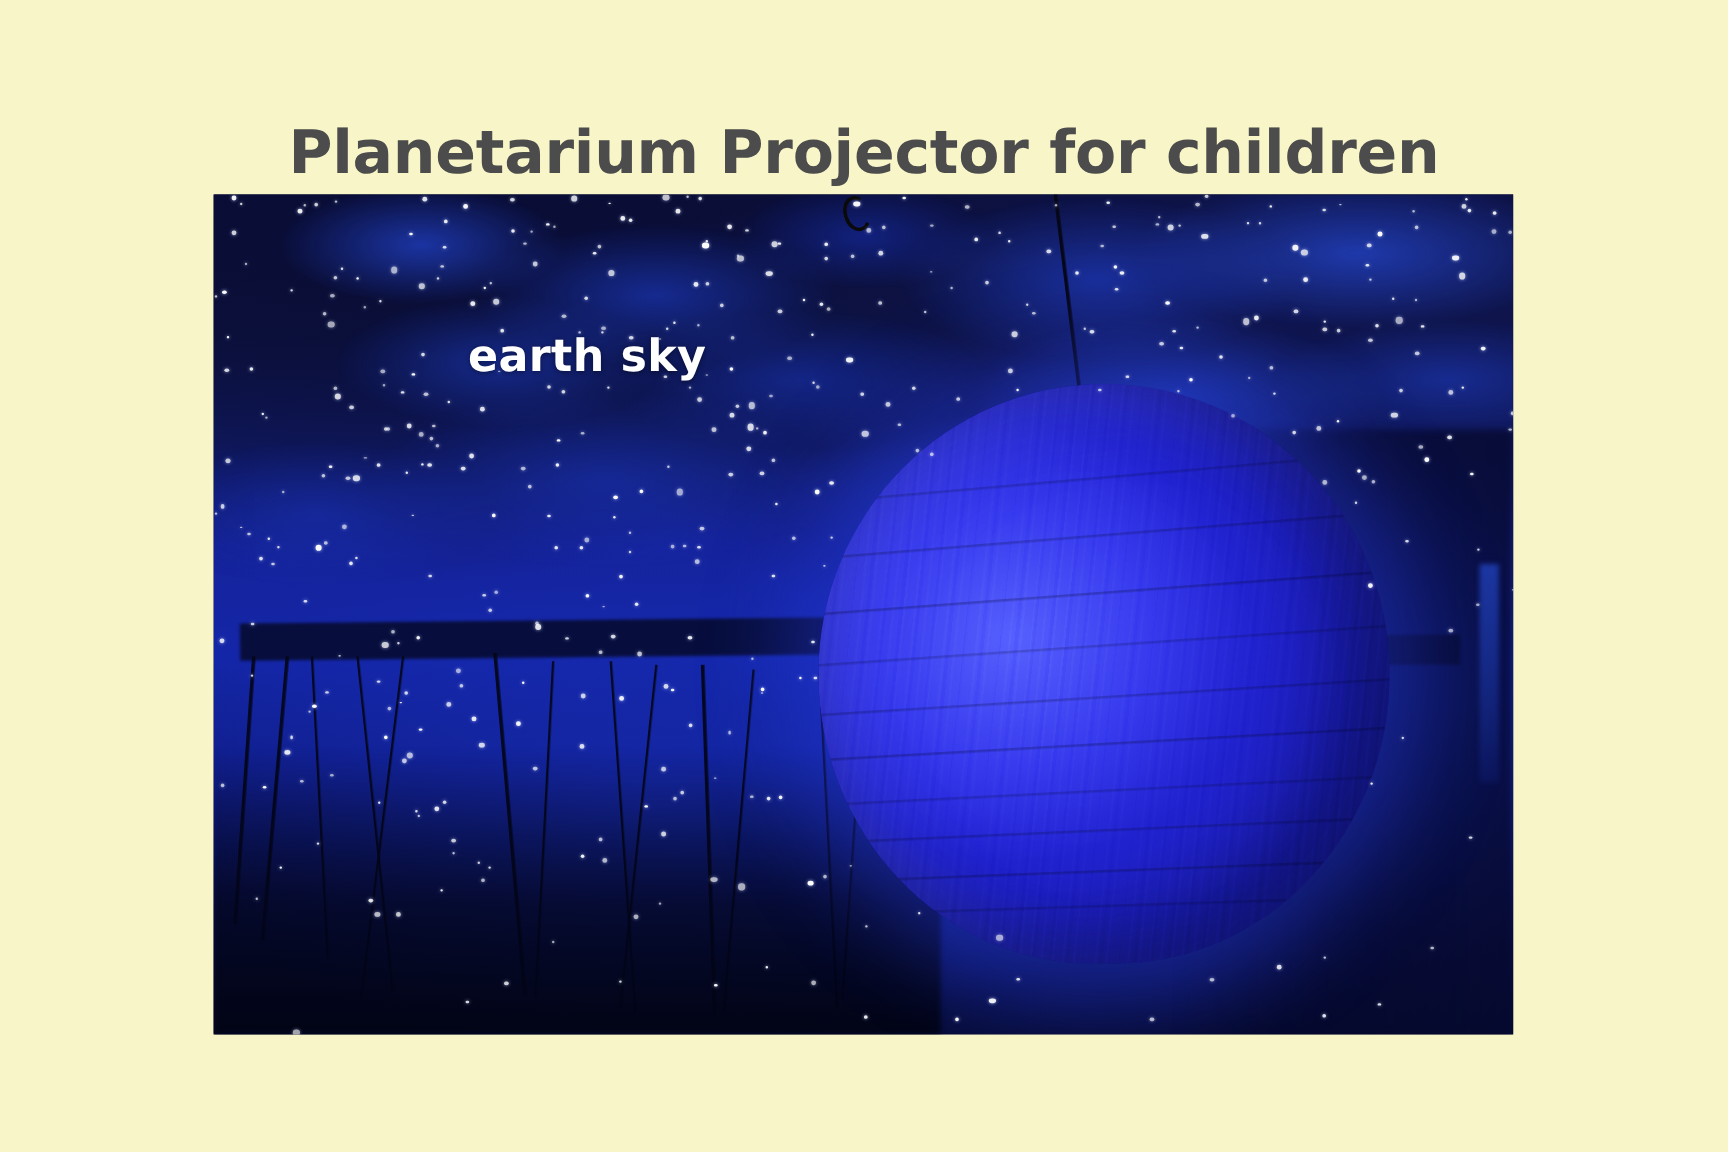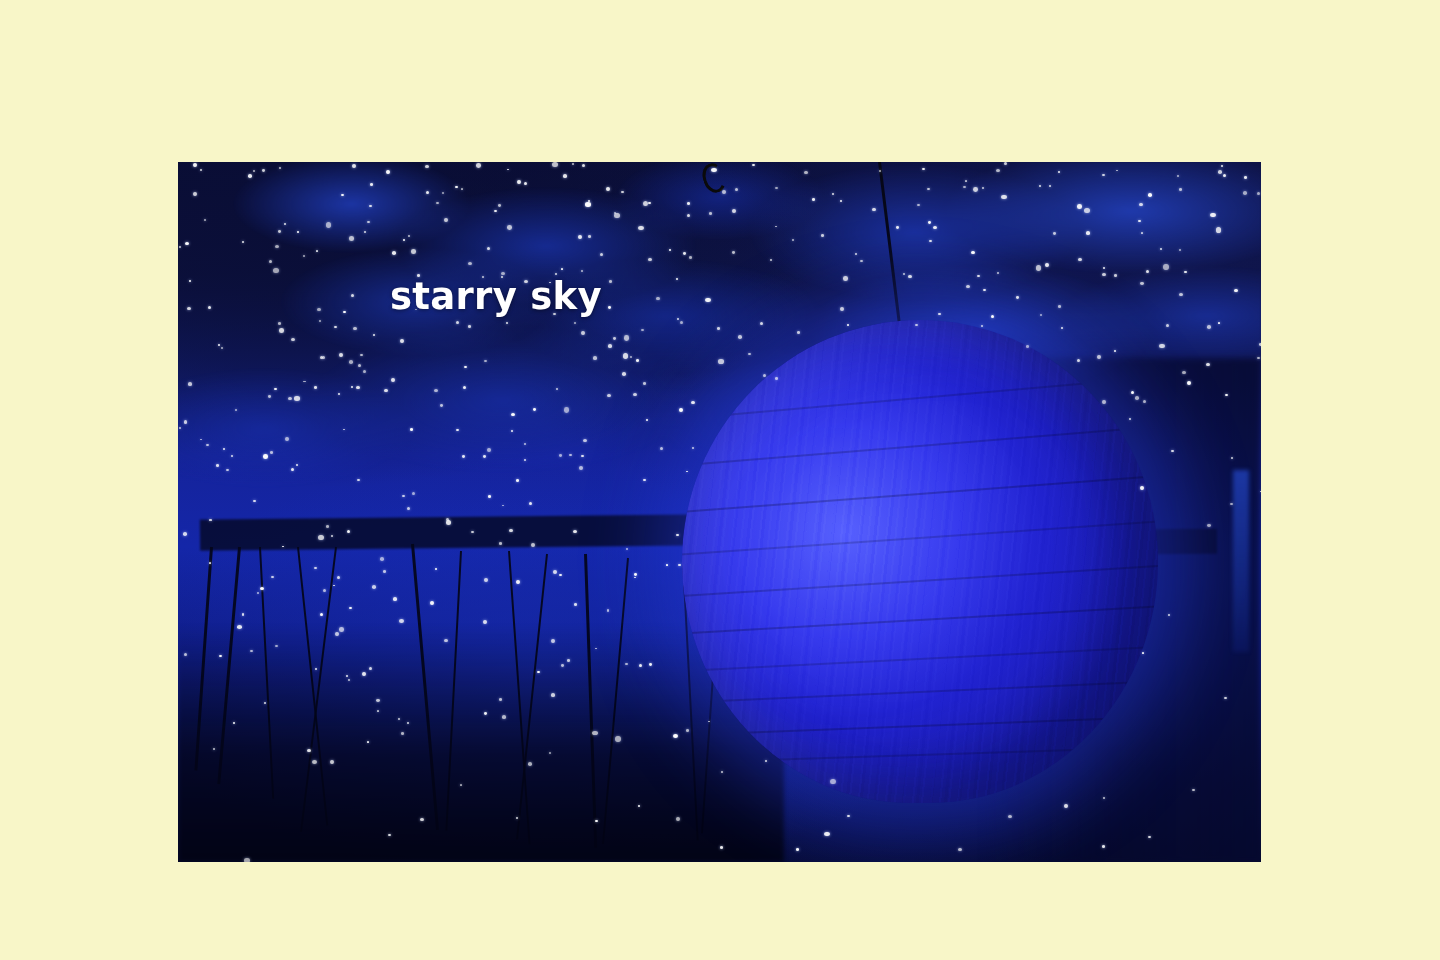--- a/index.html
+++ b/index.html
@@ -243,20 +243,21 @@
     top: 468px;
     font-size: 43px;
     letter-spacing: .3px;
   }
 </style>
 </head>
 <body>
 
 <div id="slide">
 
+  <h1 id="page-title">Planetarium Projector for children</h1>
 
   <div id="photo">
 
     <div class="layer" id="base-sky"></div>
     <div class="layer" id="nebula"></div>
     <div class="layer" id="wall-glow"></div>
 
     <div id="beam-top"></div>
     <div id="beam-top2"></div>
 
@@ -725,17 +726,17 @@
         <div class="star" style="left: 456.3px; top: 410.9px; width: 3px; height: 2.8px; opacity: 0.98;"></div>
         <div class="star" style="left: 261.6px; top: 241.8px; width: 3px; height: 2.9px; opacity: 0.73;"></div>
         <div class="star" style="left: 968px; top: 108px; width: 3px; height: 3px; opacity: 0.87;"></div>
         <div class="star" style="left: 171.3px; top: 444.7px; width: 3px; height: 2.6px; opacity: 0.95;"></div>
         <div class="star" style="left: 352.8px; top: 381.3px; width: 4px; height: 3.8px; opacity: 0.74;"></div>
         <div class="star" style="left: 183.8px; top: 509.8px; width: 4px; height: 4.1px; opacity: 0.89;"></div>
         <div class="star" style="left: 277.4px; top: 24px; width: 2.2px; height: 2px; opacity: 0.95;"></div>
         <div class="star" style="left: 557.1px; top: 26.3px; width: 3px; height: 3px; opacity: 0.72;"></div>
       </div>
 
-    <div class="caption" id="caption-starry-sky">starry sky</div>
+    <div class="caption" id="caption-starry-sky">earth sky</div>
 
 
   </div>
 </div>
 
 </body></html>

